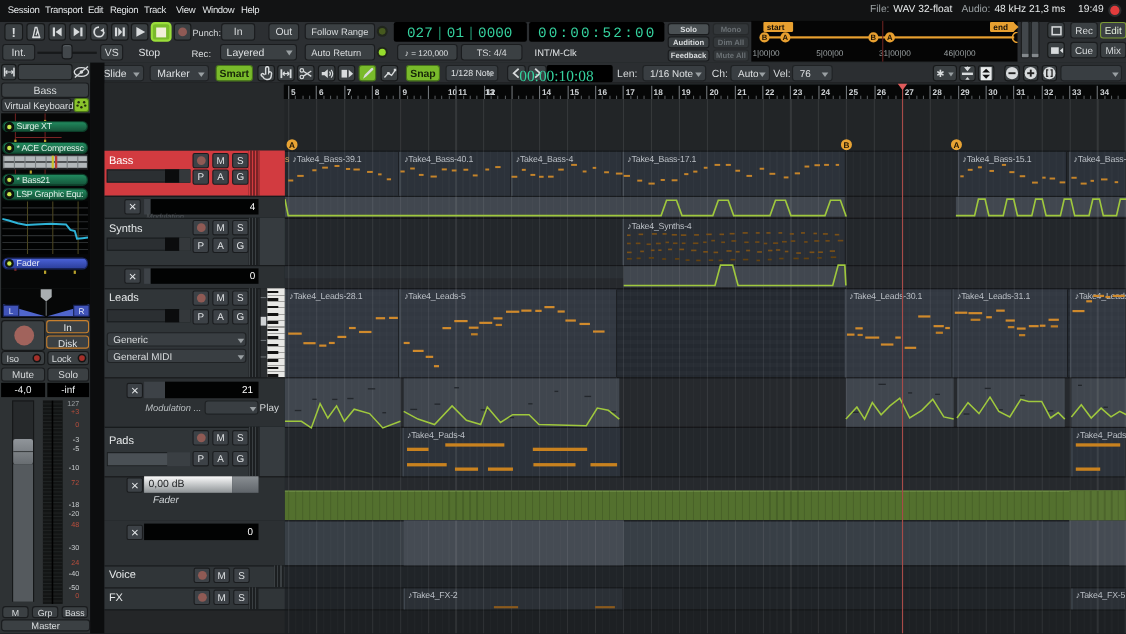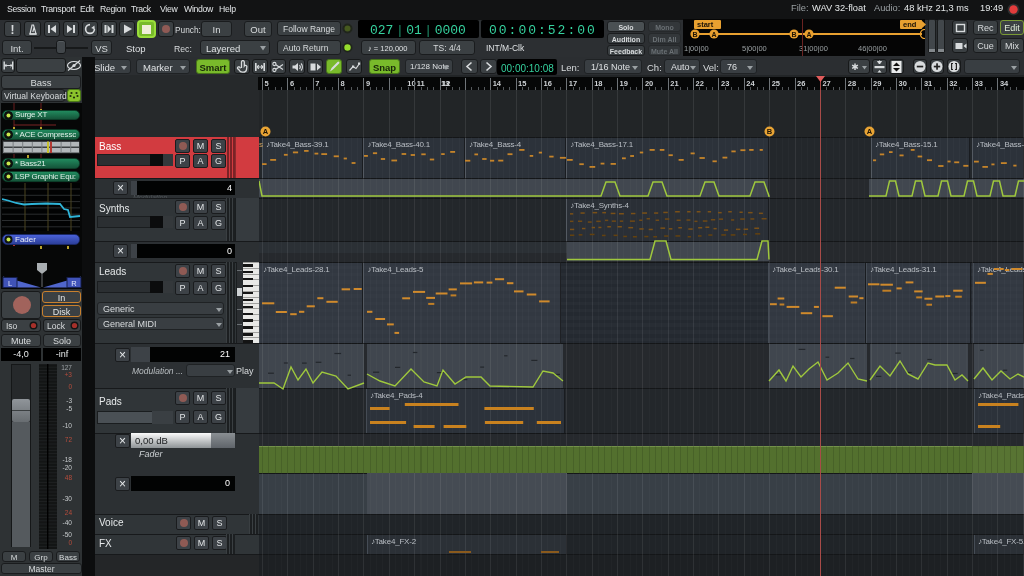--- a/index.html
+++ b/index.html
@@ -210,21 +210,21 @@
   </svg>
 <div class="a btn" style="left:461px;top:59px;width:17px;height:15px;font-size:9px;line-height:15px;"></div>
 <svg class="a" style="left:464px;top:61px;" width="11" height="11" viewBox="0 0 11 11">
     <path d="M7.5 1.5 L3 5.5 L7.5 9.5" stroke="#d8dbdd" stroke-width="1.6" fill="none"></path>
   </svg>
 <div class="a btn" style="left:480px;top:59px;width:17px;height:15px;font-size:9px;line-height:15px;"></div>
 <svg class="a" style="left:483px;top:61px;" width="11" height="11" viewBox="0 0 11 11">
     <path d="M3.5 1.5 L8 5.5 L3.5 9.5" stroke="#d8dbdd" stroke-width="1.6" fill="none"></path>
   </svg>
 <div class="a" style="left:497px;top:59px;width:60px;height:16px;background:#000;border-radius:2px"></div>
-<div class="a" style="left:501px;top:63px;font-size:10px;color:#35d19e;white-space:nowrap;font-family:Liberation Sans, sans-serif;letter-spacing:0px">00:00:10:08</div>
+<div class="a" style="left:472px;top:63px;font-size:14px;color:#35d19e;white-space:nowrap;font-family:Liberation Serif, serif;letter-spacing:0px">00:00:10:08</div>
 <div class="a" style="left:561px;top:62px;font-size:9.5px;color:#d8dbdd;white-space:nowrap;">Len:</div>
 <div class="a" style="left:584px;top:59px;width:58px;height:15px;background:#393e42;border:1px solid #1f2224;border-radius:3px;color:#dde0e2"></div>
 <div class="a" style="left:591px;top:62px;font-size:9px;color:#dde0e2;white-space:nowrap;">1/16 Note</div>
 <svg class="a" style="left:631px;top:65px;" width="8" height="6" viewBox="0 0 8 6">
     <path d="M1 1 L7 1 L4 5 Z" fill="#9aa0a3"></path>
   </svg>
 <div class="a" style="left:647px;top:62px;font-size:9.5px;color:#d8dbdd;white-space:nowrap;">Ch:</div>
 <div class="a" style="left:664px;top:59px;width:36px;height:15px;background:#393e42;border:1px solid #1f2224;border-radius:3px;color:#dde0e2"></div>
 <div class="a" style="left:671px;top:62px;font-size:9px;color:#dde0e2;white-space:nowrap;">Auto</div>
 <svg class="a" style="left:689px;top:65px;" width="8" height="6" viewBox="0 0 8 6">

